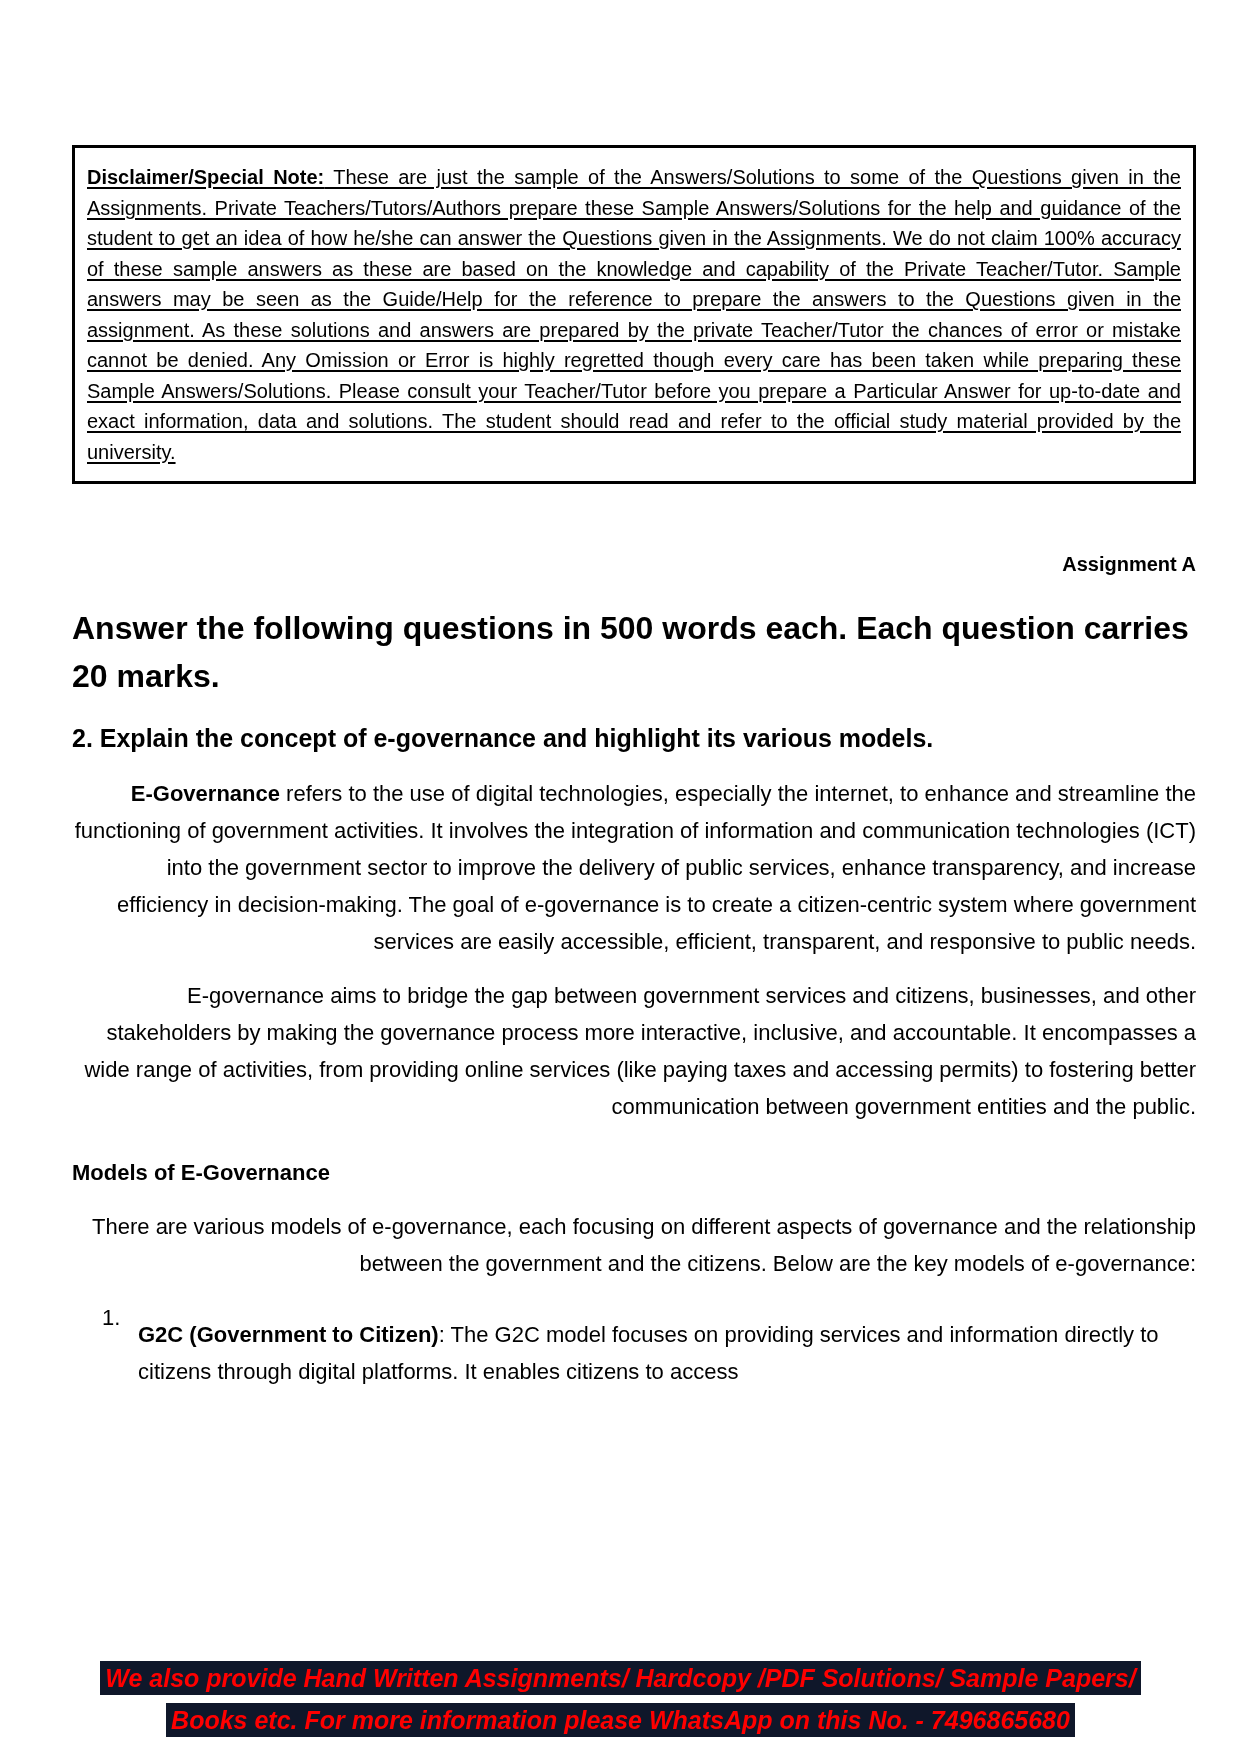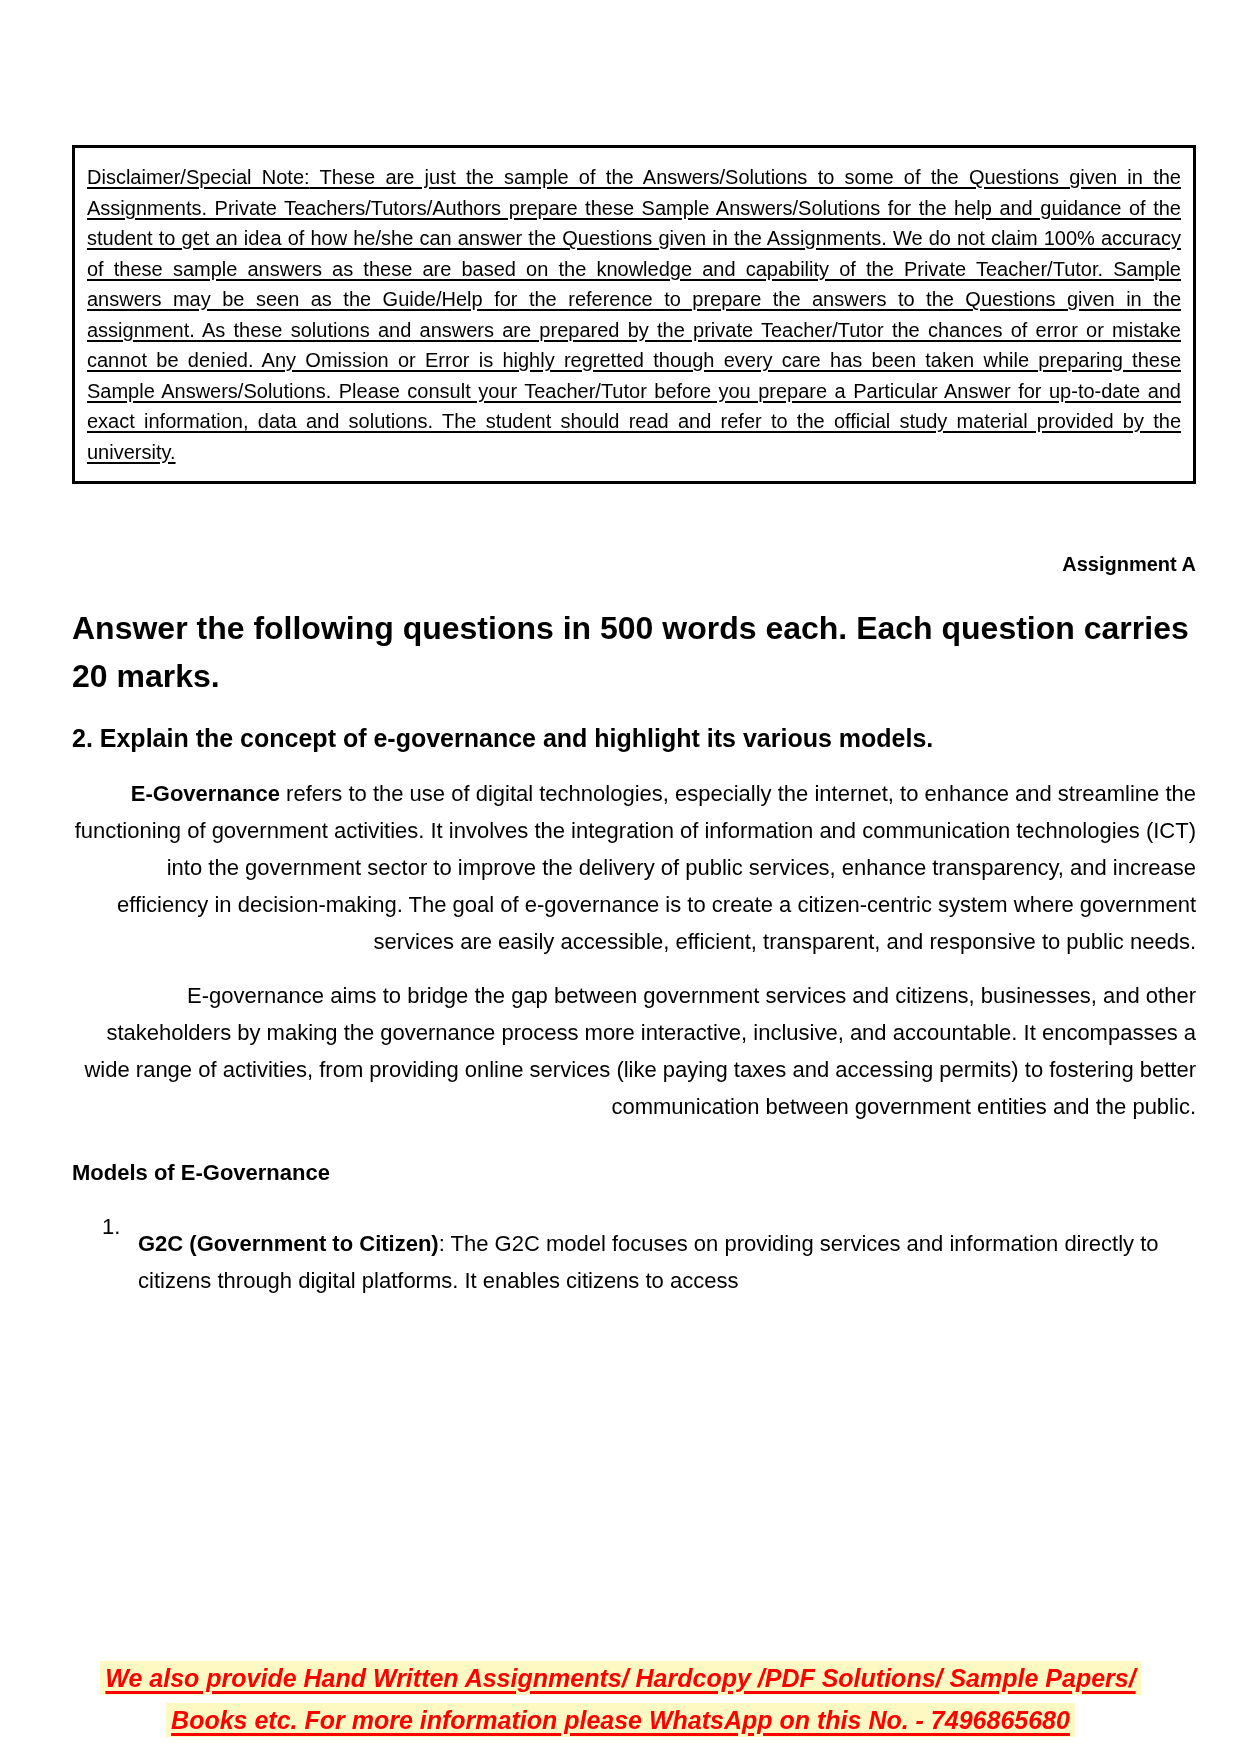--- a/index.html
+++ b/index.html
@@ -29,21 +29,21 @@
     background: #ffffff;
   }
   .disclaimer-text {
     margin: 0;
     font-size: 20px;
     line-height: 30.5px;
     text-align: justify;
     text-decoration: underline;
     text-underline-offset: 3px;
   }
-  .disclaimer-label { font-weight: normal; }
+  .disclaimer-label { font-weight: bold; }
 
   
   .title {
     margin: 64px 0 0 0;
     font-size: 20px;
     font-weight: bold;
     text-align: right;
     line-height: 32px;
   }
   .instruction {
@@ -101,22 +101,21 @@
     bottom: 14px;
     width: 100%;
     text-align: center;
     font-size: 25px;
     font-weight: bold;
     font-style: italic;
     color: #ff0000;
   }
   .footer .line { line-height: 42px; }
   .hl {
-    background: #fef9c3;
-    text-decoration: underline;
+    background: #0f172a;
     text-decoration-thickness: 2.5px;
     text-underline-offset: 4px;
     padding: 3px 5px;
   }
 </style>
 </head>
 <body>
 
 <div class="page">
   <div class="content">
@@ -131,20 +130,21 @@
 
     <p class="question">2. Explain the concept of e-governance and highlight its various models.</p>
 
 
     <p class="body-par"><span class="lead-bold">E-Governance</span><span> refers to the use of digital technologies, especially the internet, to enhance and streamline the functioning of government activities. It involves the integration of information and communication technologies (ICT) into the government sector to improve the delivery of public services, enhance transparency, and increase efficiency in decision-making. The goal of e-governance is to create a citizen-centric system where government services are easily accessible, efficient, transparent, and responsive to public needs.</span></p>
 
     <p class="body-par">E-governance aims to bridge the gap between government services and citizens, businesses, and other stakeholders by making the governance process more interactive, inclusive, and accountable. It encompasses a wide range of activities, from providing online services (like paying taxes and accessing permits) to fostering better communication between government entities and the public.</p>
 
     <div class="sub-heading">Models of E-Governance</div>
 
+    <p class="body-par">There are various models of e-governance, each focusing on different aspects of governance and the relationship between the government and the citizens. Below are the key models of e-governance:</p>
 
     <div class="model-list">
       <div class="list-item">
         <span class="li-num">1.</span>
         <div class="li-body"><span class="lead-bold">G2C (Government to Citizen)</span><span>: The G2C model focuses on providing services and information directly to citizens through digital platforms. It enables citizens to access</span></div>
       </div>
     </div>
 
   </div>
 

